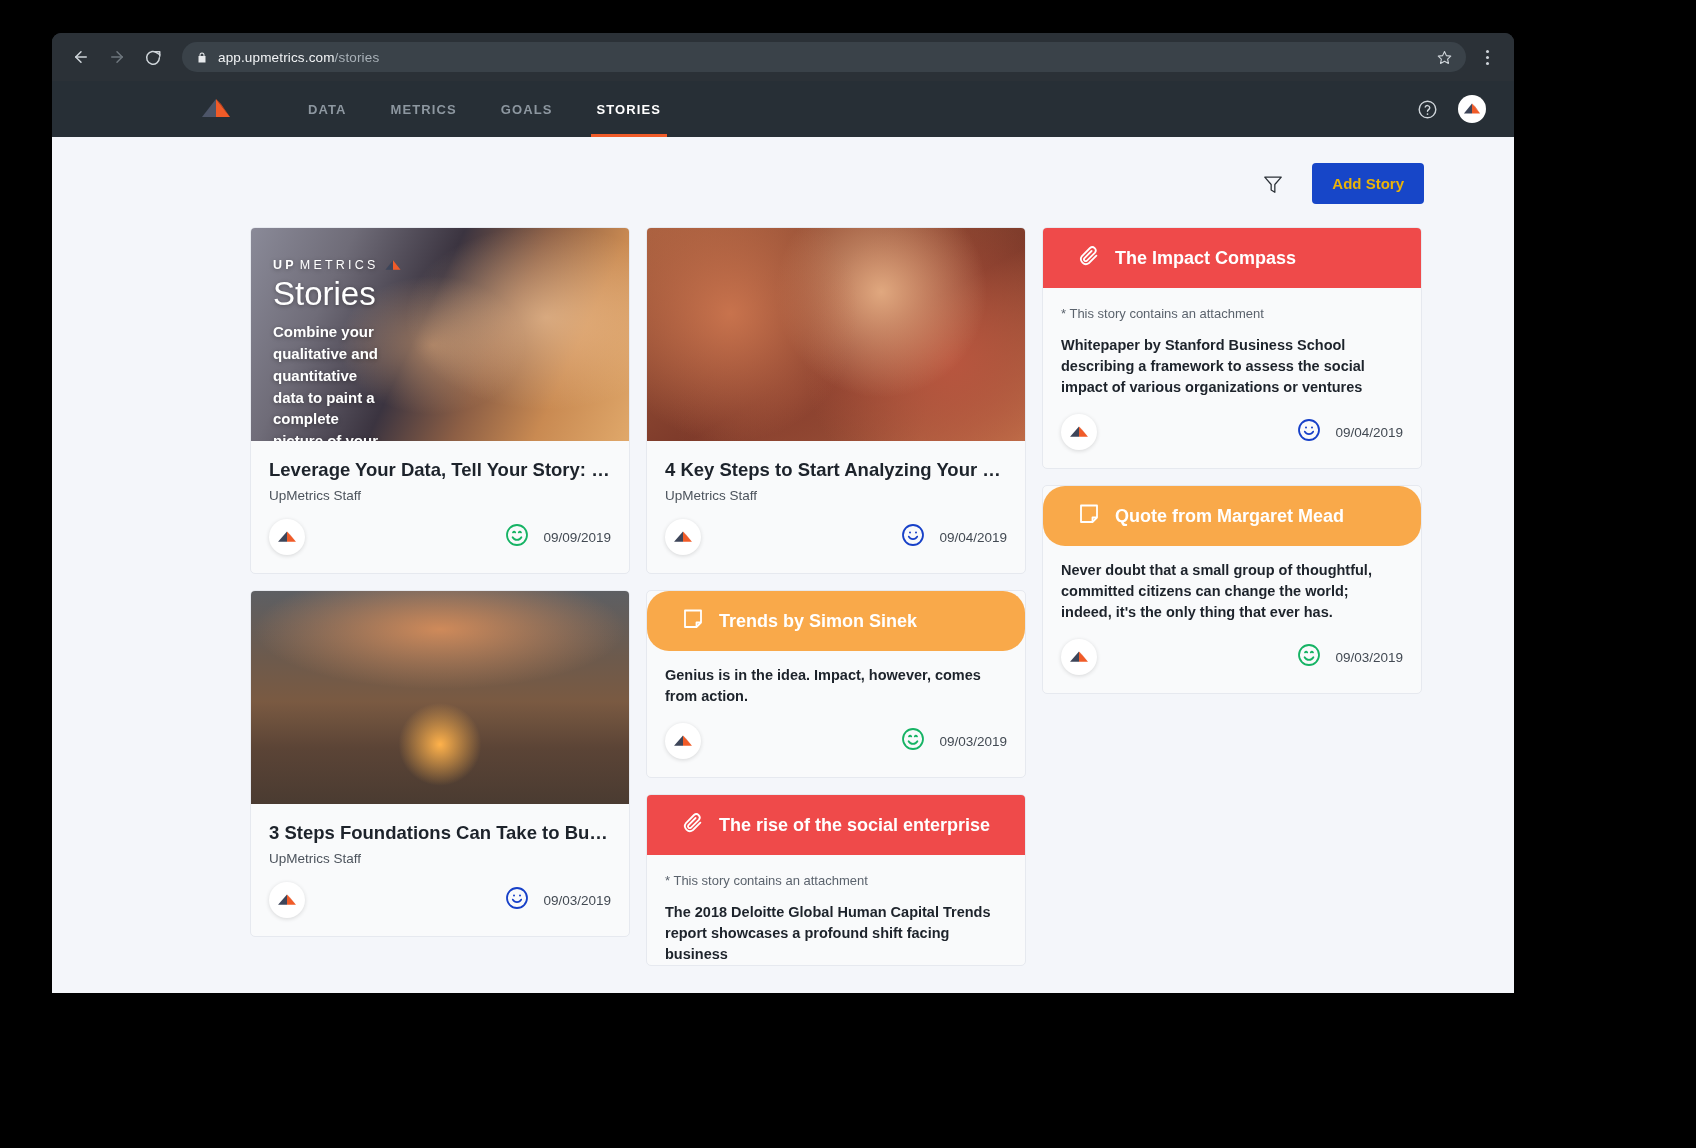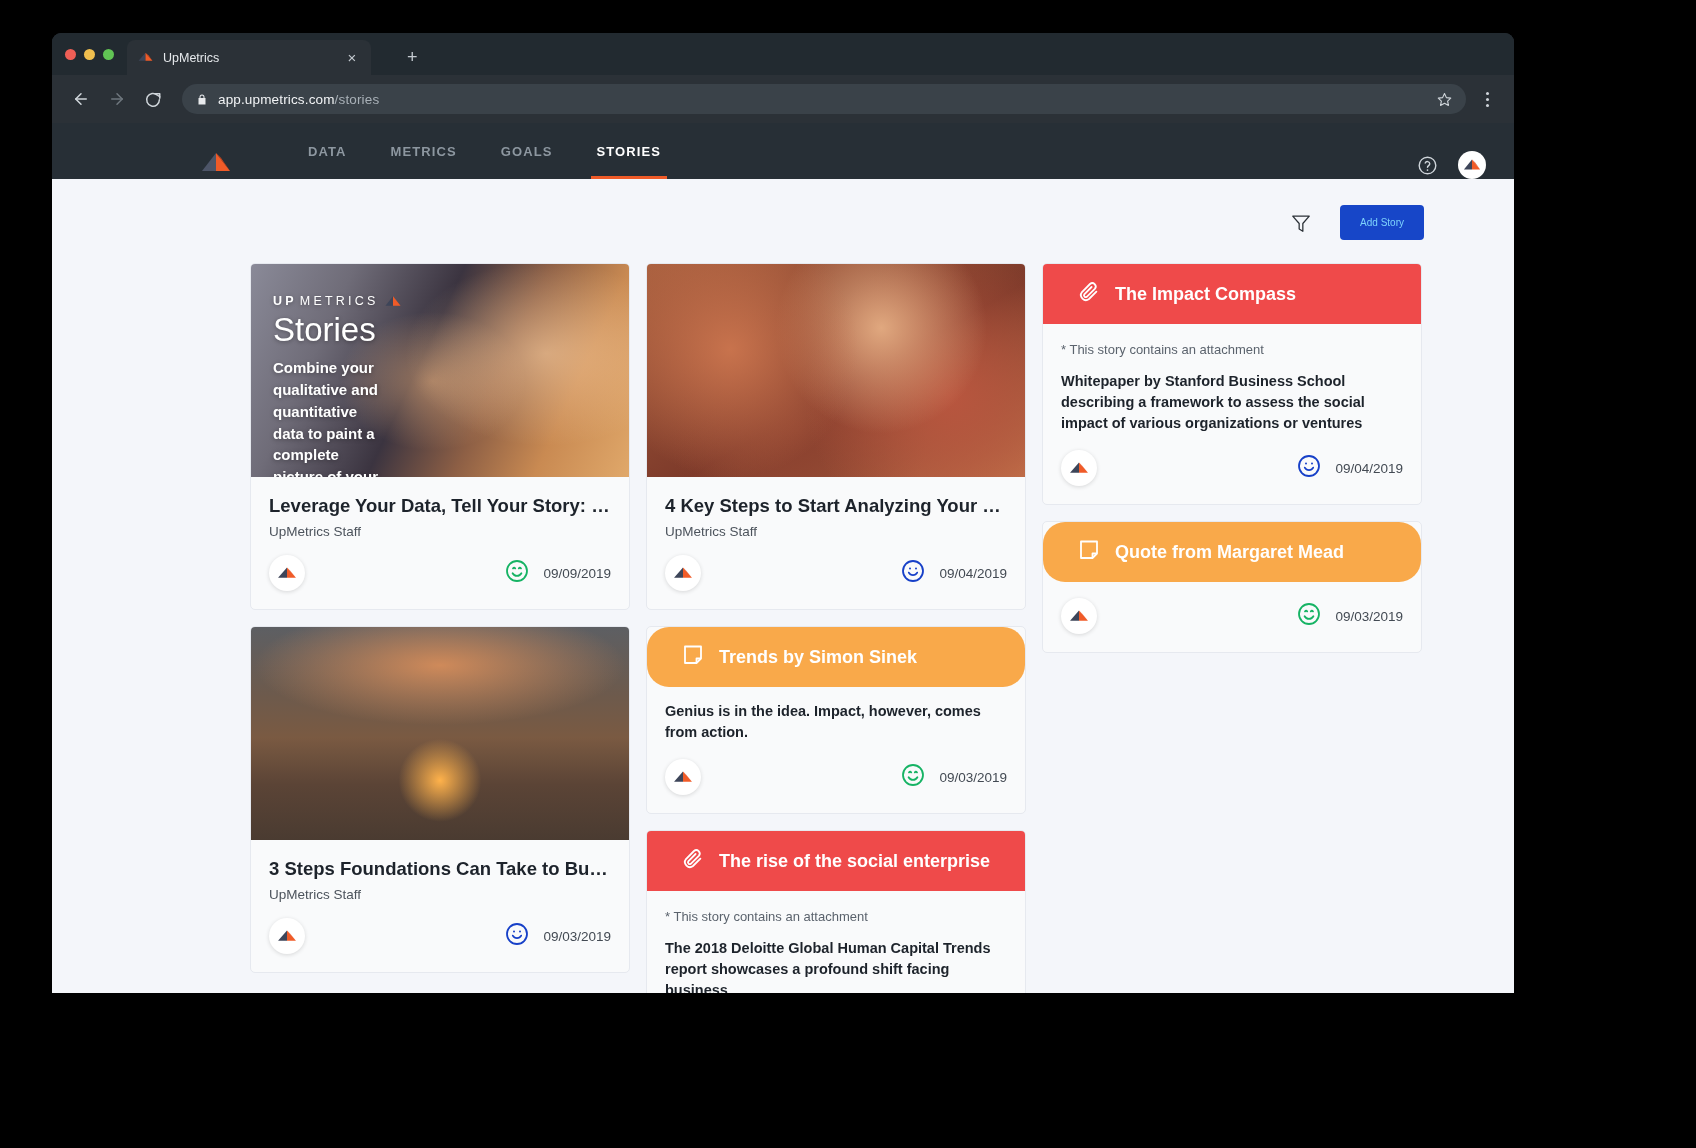--- a/index.html
+++ b/index.html
@@ -84,21 +84,21 @@
   .kebab {
     width: 26px; display: flex; flex-direction: column;
     align-items: center; gap: 3px; cursor: pointer;
   }
   .kebab i { width: 3px; height: 3px; border-radius: 50%; background: #cfd5da; display: block; }
 
   
   .app-nav {
     height: 56px;
     background: #272f36;
-    display: flex; align-items: flex-end;
+    display: flex; align-items: center;
     padding: 0 28px 0 0;
     position: relative;
   }
   .brand { margin-left: 148px; display: flex; align-items: center; }
   .nav-links { display: flex; align-items: stretch; height: 56px; margin-left: 54px; }
   .nav-link {
     display: flex; align-items: center;
     padding: 0 22px;
     font-size: 13px; font-weight: bold; letter-spacing: 1.1px;
     color: #8d97a0; cursor: pointer;
@@ -125,22 +125,22 @@
   }
 
   .toolbar {
     display: flex; align-items: center; justify-content: flex-end;
     gap: 22px;
     padding: 26px 90px 0 0;
   }
   .filter-icon { cursor: pointer; display: flex; padding: 6px; }
   .add-story-btn {
     background: #1746c8;
-    color: #7dd3fc;
-    font-size: 10px; font-weight: normal;
+    color: #eab308;
+    font-size: 15px; font-weight: bold;
     border: none; border-radius: 4px;
     padding: 12px 20px;
     cursor: pointer;
   }
 
   
   .board {
     display: flex;
     gap: 16px;
     padding: 23px 0 0 198px;
@@ -227,39 +227,20 @@
   .card-text {
     font-size: 14.5px; font-weight: bold; color: #1d232b;
     line-height: 1.45; padding: 14px 18px 0;
   }
 </style>
 </head>
 <body>
 
 <div class="browser">
 
-  <div class="tabstrip">
-    <div class="traffic">
-      <span class="dot red"></span>
-      <span class="dot yellow"></span>
-      <span class="dot green"></span>
-    </div>
-    <div class="tab">
-      <span class="tab-fav">
-        <svg viewBox="0 0 32 32" width="17" height="17">
-          <path d="M3 22 L16 7 L16 22 Z" fill="#3d4559"></path>
-          <path d="M16 7 L29 22 L16 22 Z" fill="#f05b28"></path>
-          <path d="M16 7 L29 22 L22 12 Z" fill="#d8481c"></path>
-        </svg>
-      </span>
-      <span class="tab-title">UpMetrics</span>
-      <span class="tab-close">×</span>
-    </div>
-    <div class="newtab">+</div>
-  </div>
 
   <div class="omnibar">
     <div class="navbtn">
       <svg width="18" height="18" viewBox="0 0 24 24" fill="none" stroke="currentColor" stroke-width="2" stroke-linecap="round" stroke-linejoin="round">
           <line x1="19" y1="12" x2="5" y2="12"></line>
           <polyline points="12 19 5 12 12 5"></polyline>
         </svg>
     </div>
     <div class="navbtn disabled">
       <svg width="18" height="18" viewBox="0 0 24 24" fill="none" stroke="currentColor" stroke-width="2" stroke-linecap="round" stroke-linejoin="round">
@@ -540,20 +521,21 @@
         <div class="card">
           <div class="card-head orange">
             <span>
               <svg width="24" height="24" viewBox="0 0 24 24" fill="none" stroke="#fff" stroke-width="1.8" stroke-linejoin="round">
                   <path d="M4 3.5h16v12l-4.5 4.5H4z"></path>
                   <path d="M20 15.5h-4.5V20"></path>
                 </svg>
             </span>
             <span class="card-head-title">Quote from Margaret Mead</span>
           </div>
+          <div class="card-text">Never doubt that a small group of thoughtful, committed citizens can change the world; indeed, it's the only thing that ever has.</div>
           <div class="card-footer">
             <span class="avatar-sm">
               <svg viewBox="0 0 32 32" width="22" height="22">
                   <path d="M3 23 L16 8 L16 23 Z" fill="#3d4559"></path>
                   <path d="M16 8 L29 23 L16 23 Z" fill="#f05b28"></path>
                   <path d="M16 8 L29 23 L21 13 Z" fill="#d8481c"></path>
                 </svg>
             </span>
             <span class="foot-right">
               <span>

